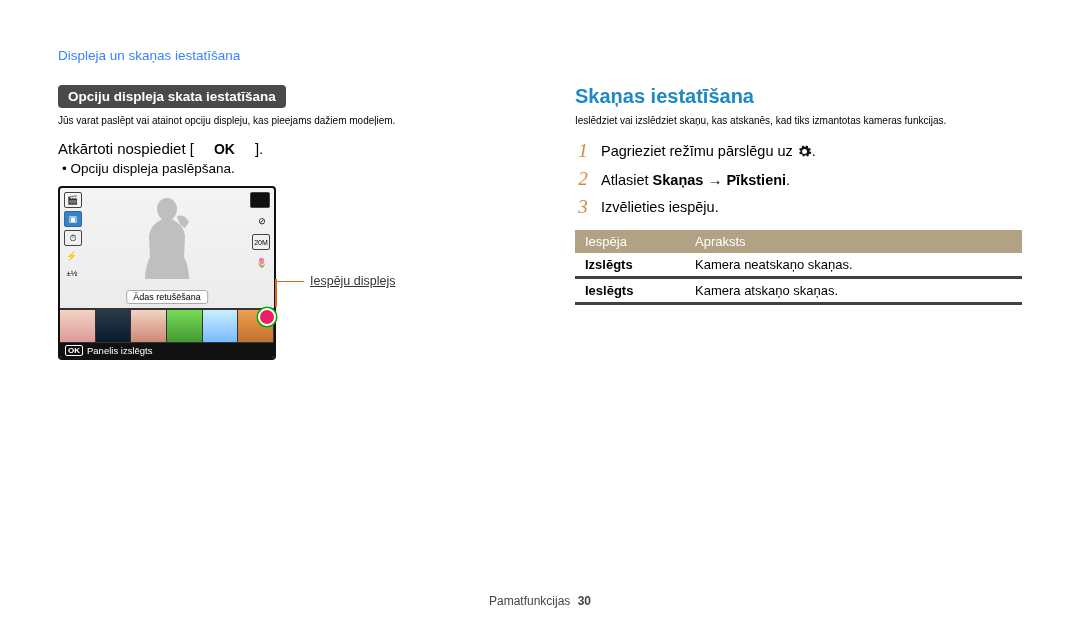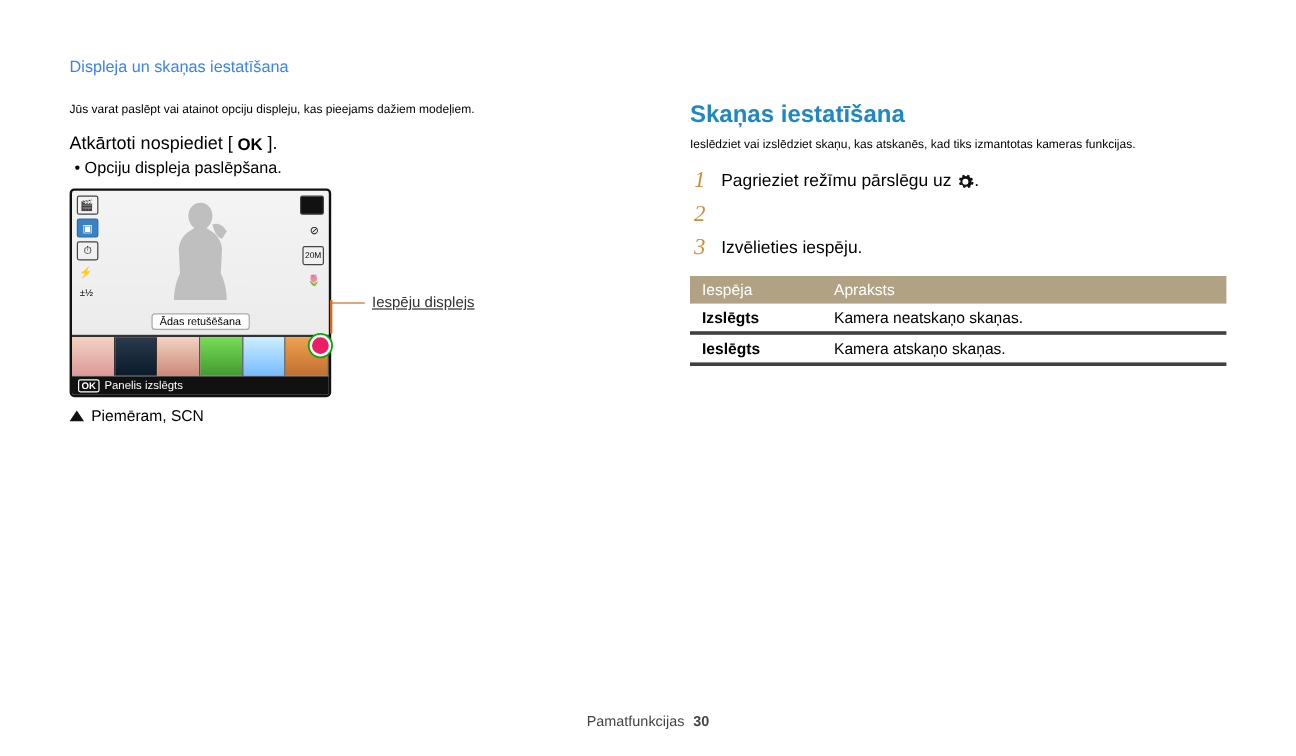--- a/index.html
+++ b/index.html
@@ -44,21 +44,21 @@
   .para {
     font-size: 10px;
     line-height: 1.4;
     margin: 0 0 12px 0;
   }
   .instr {
     font-size: 15px;
     margin: 8px 0 4px 0;
     display: flex;
     align-items: center;
-    gap: 4px;
+    gap: 20px;
   }
   .ok-box {
     display: inline-flex;
     align-items: center;
     font-weight: bold;
     font-size: 14px;
   }
   .bullets {
     font-size: 13.5px;
     margin: 0 0 10px 0;
@@ -221,20 +221,21 @@
 </head>
 <body>
 
 <div class="page">
 
   <div class="header-title">Displeja un skaņas iestatīšana</div>
 
   <div class="columns">
 
     <div class="col">
+      <div class="pill">Opciju displeja skata iestatīšana</div>
       <p class="para">Jūs varat paslēpt vai atainot opciju displeju, kas pieejams dažiem modeļiem.</p>
 
       <div class="instr">
         <span>Atkārtoti nospiediet [</span>
         <span class="ok-box">OK</span>
         <span>].</span>
       </div>
 
       <ul class="bullets">
         <li>Opciju displeja paslēpšana.</li>
@@ -276,44 +277,46 @@
             <span class="ok-mini">OK</span>
             <span>Panelis izslēgts</span>
           </div>
         </div>
         <div class="callout">
           <div class="callout-line"></div>
           <div class="callout-text">Iespēju displejs</div>
         </div>
       </div>
 
-      <div class="caption">
-        <span class="tri-up"></span>
-        <span>Piemēram, SCN</span>
-      </div>
     </div>
 
     <div class="col">
       <div class="section-head">Skaņas iestatīšana</div>
       <p class="para">Ieslēdziet vai izslēdziet skaņu, kas atskanēs, kad tiks izmantotas kameras funkcijas.</p>
 
       <ol class="steps">
         <li>
           <span class="step-num">1</span>
           <span>
             <span>Pagrieziet režīmu pārslēgu uz </span>
             <span class="gear">
               <svg viewBox="0 0 24 24" width="15" height="15">
                   <path fill="#111" d="M12 8a4 4 0 100 8 4 4 0 000-8zm9 4l2 1-1 3-2-0.5a9 9 0 01-1.6 1.6l0.5 2-3 1-1-2a9 9 0 01-2.3 0l-1 2-3-1 0.5-2A9 9 0 016.5 16L4.5 16.5l-1-3 2-1a9 9 0 010-2.3l-2-1 1-3L6.5 7A9 9 0 018 5.5L7.5 3.5l3-1 1 2a9 9 0 012.3 0l1-2 3 1L17.5 5.5A9 9 0 0119 7l2-0.5 1 3-2 1a9 9 0 010 2.3z"></path>
                 </svg>
             </span><span>.</span>
           </span>
         </li>
         <li>
           <span class="step-num">2</span>
+          <span>
+            <span>Atlasiet </span>
+            <b>Skaņas</b>
+            <span class="arrow">→</span>
+            <b>Pīkstieni</b><span>.</span>
+          </span>
         </li>
         <li>
           <span class="step-num">3</span>
           <span>Izvēlieties iespēju.</span>
         </li>
       </ol>
 
       <table class="opt">
         <thead>
           <tr>

